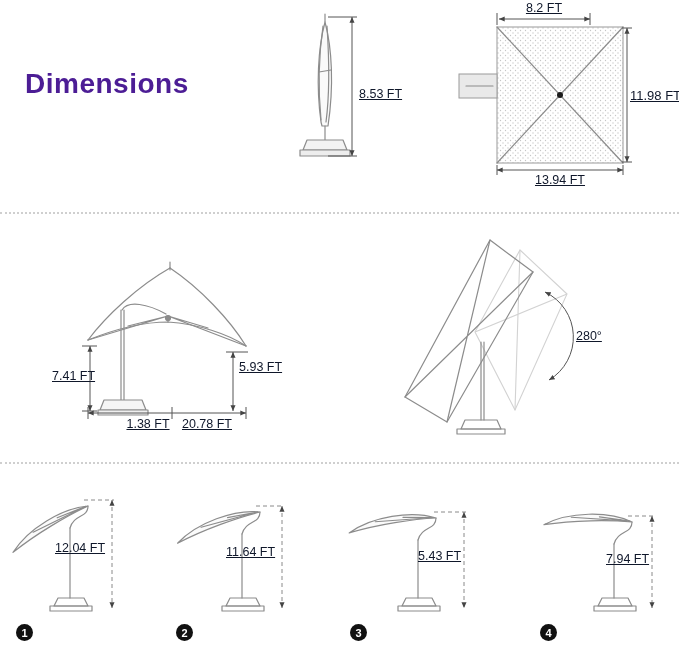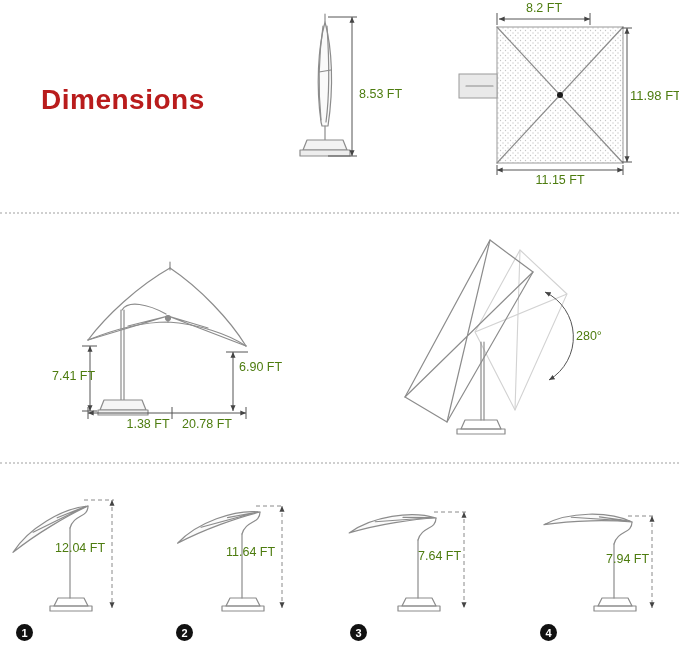--- a/index.html
+++ b/index.html
@@ -1,20 +1,20 @@
 <!DOCTYPE html>
 <html><head>
 <meta charset="utf-8">
 <style>
   html,body{margin:0;padding:0;background:#fff;}
   .canvas{position:relative;width:679px;height:645px;background:#fff;overflow:hidden;
           font-family:"Liberation Sans", sans-serif;}
-  .title{position:absolute;left:25px;top:68px;font-size:28px;font-weight:bold;color:#b91c1c;
-         letter-spacing:.5px;margin:16px;}
-  .lbl{position:absolute;font-size:12.5px;color:#4d7c0f;white-space:nowrap;line-height:1.1;}
+  .title{position:absolute;left:25px;top:68px;font-size:28px;font-weight:bold;color:#4c1d95;
+         letter-spacing:.5px;margin:0;}
+  .lbl{position:absolute;font-size:12.5px;color:#0f172a;white-space:nowrap;line-height:1.1;text-decoration:underline;}
   .lbl.small{font-size:13px;}
   .lbl.center{transform:translateX(-50%);}
   .sep{position:absolute;left:0;width:679px;border-top:2px dotted #cfcfcf;height:0;}
   .badge{position:absolute;width:17px;height:17px;border-radius:50%;background:#111;color:#fff;
          font-size:11px;font-weight:bold;display:flex;align-items:center;justify-content:center;}
   svg{position:absolute;left:0;top:0;}
   .ln{stroke:#8c8c8c;stroke-width:1.2;fill:none;stroke-linecap:round;stroke-linejoin:round;}
   .lnl{stroke:#d2d2d2;stroke-width:1.1;fill:none;}
   .dim{stroke:#555;stroke-width:1;fill:none;}
   .dash{stroke-dasharray:4 3;stroke:#8a8a8a;}
@@ -174,31 +174,31 @@
   </svg>
 
   <div class="sep" style="top:212px"></div>
   <div class="sep" style="top:462px"></div>
 
   <h1 class="title">Dimensions</h1>
 
   <span class="lbl" style="left:359px; top:88px">8.53 FT</span>
   <span class="lbl center" style="left:544px; top:2px">8.2 FT</span>
   <span class="lbl small" style="left:630px; top:89px">11.98 FT</span>
-  <span class="lbl center" style="left:560px; top:174px">11.15 FT</span>
+  <span class="lbl center" style="left:560px; top:174px">13.94 FT</span>
 
   <span class="lbl" style="left:52px; top:370px">7.41 FT</span>
-  <span class="lbl" style="left:239px; top:361px">6.90 FT</span>
+  <span class="lbl" style="left:239px; top:361px">5.93 FT</span>
   <span class="lbl center" style="left:148px; top:418px">1.38 FT</span>
   <span class="lbl center" style="left:207px; top:418px">20.78 FT</span>
   <span class="lbl" style="left:576px; top:330px">280°</span>
 
   <span class="lbl" style="left:55px; top:542px">12.04 FT</span>
   <span class="lbl" style="left:226px; top:546px">11.64 FT</span>
-  <span class="lbl" style="left:418px; top:550px">7.64 FT</span>
+  <span class="lbl" style="left:418px; top:550px">5.43 FT</span>
   <span class="lbl" style="left:606px; top:553px">7.94 FT</span>
 
   <div class="badge" style="left:16px; top:624px">1</div>
   <div class="badge" style="left:176px; top:624px">2</div>
   <div class="badge" style="left:350px; top:624px">3</div>
   <div class="badge" style="left:540px; top:624px">4</div>
 
 </div>
 
 </body></html>

